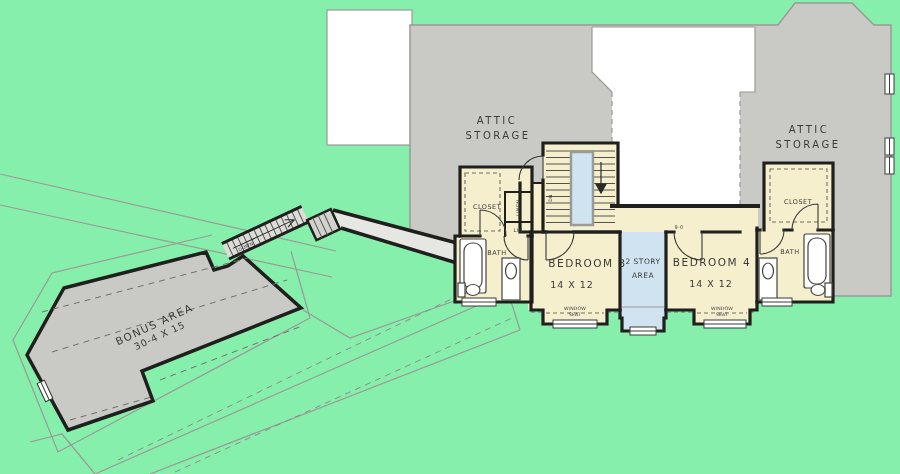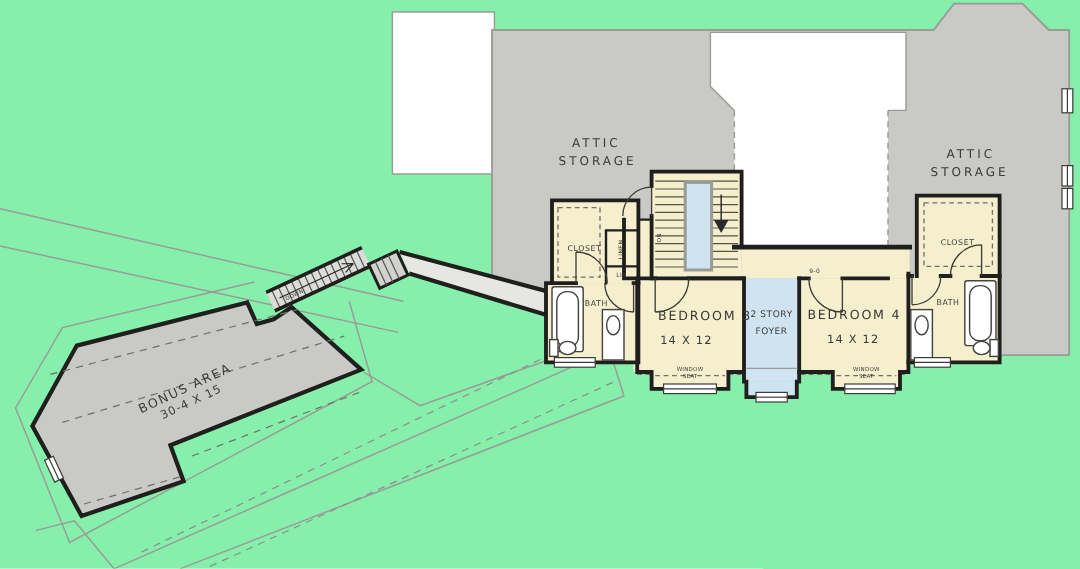--- a/index.html
+++ b/index.html
@@ -212,21 +212,21 @@
 
   <div class="lbl s65" style="left:497px;top:253px;">BATH</div>
   <div class="lbl s65" style="left:790px;top:252px;">BATH</div>
 
   <div class="lbl s105" style="left:574px;top:264px;padding-left:27px;">BEDROOM 3</div>
   <div class="lbl s9" style="left:572px;top:285px;">14 X 12</div>
   <div class="lbl s105" style="left:712px;top:263px;text-align:center;">BEDROOM 4</div>
   <div class="lbl s9" style="left:711px;top:284px;">14 X 12</div>
 
   <div class="lbl s75" style="left:643px;top:262px;">2 STORY</div>
-  <div class="lbl s75" style="left:643px;top:276px;">FOYER</div>
+  <div class="lbl s75" style="left:643px;top:276px;">AREA</div>
 
   <div class="lbl s45" style="left:575px;top:309px;">WINDOW</div>
   <div class="lbl s45" style="left:575px;top:315px;">SEAT</div>
   <div class="lbl s45" style="left:722px;top:309px;">WINDOW</div>
   <div class="lbl s45" style="left:722px;top:315px;">SEAT</div>
 
   <div class="lbl rotm25" style="left:157px;top:330px;">
     <div class="s105">BONUS AREA</div>
     <div class="s9">30-4 X 15</div>
   </div>

